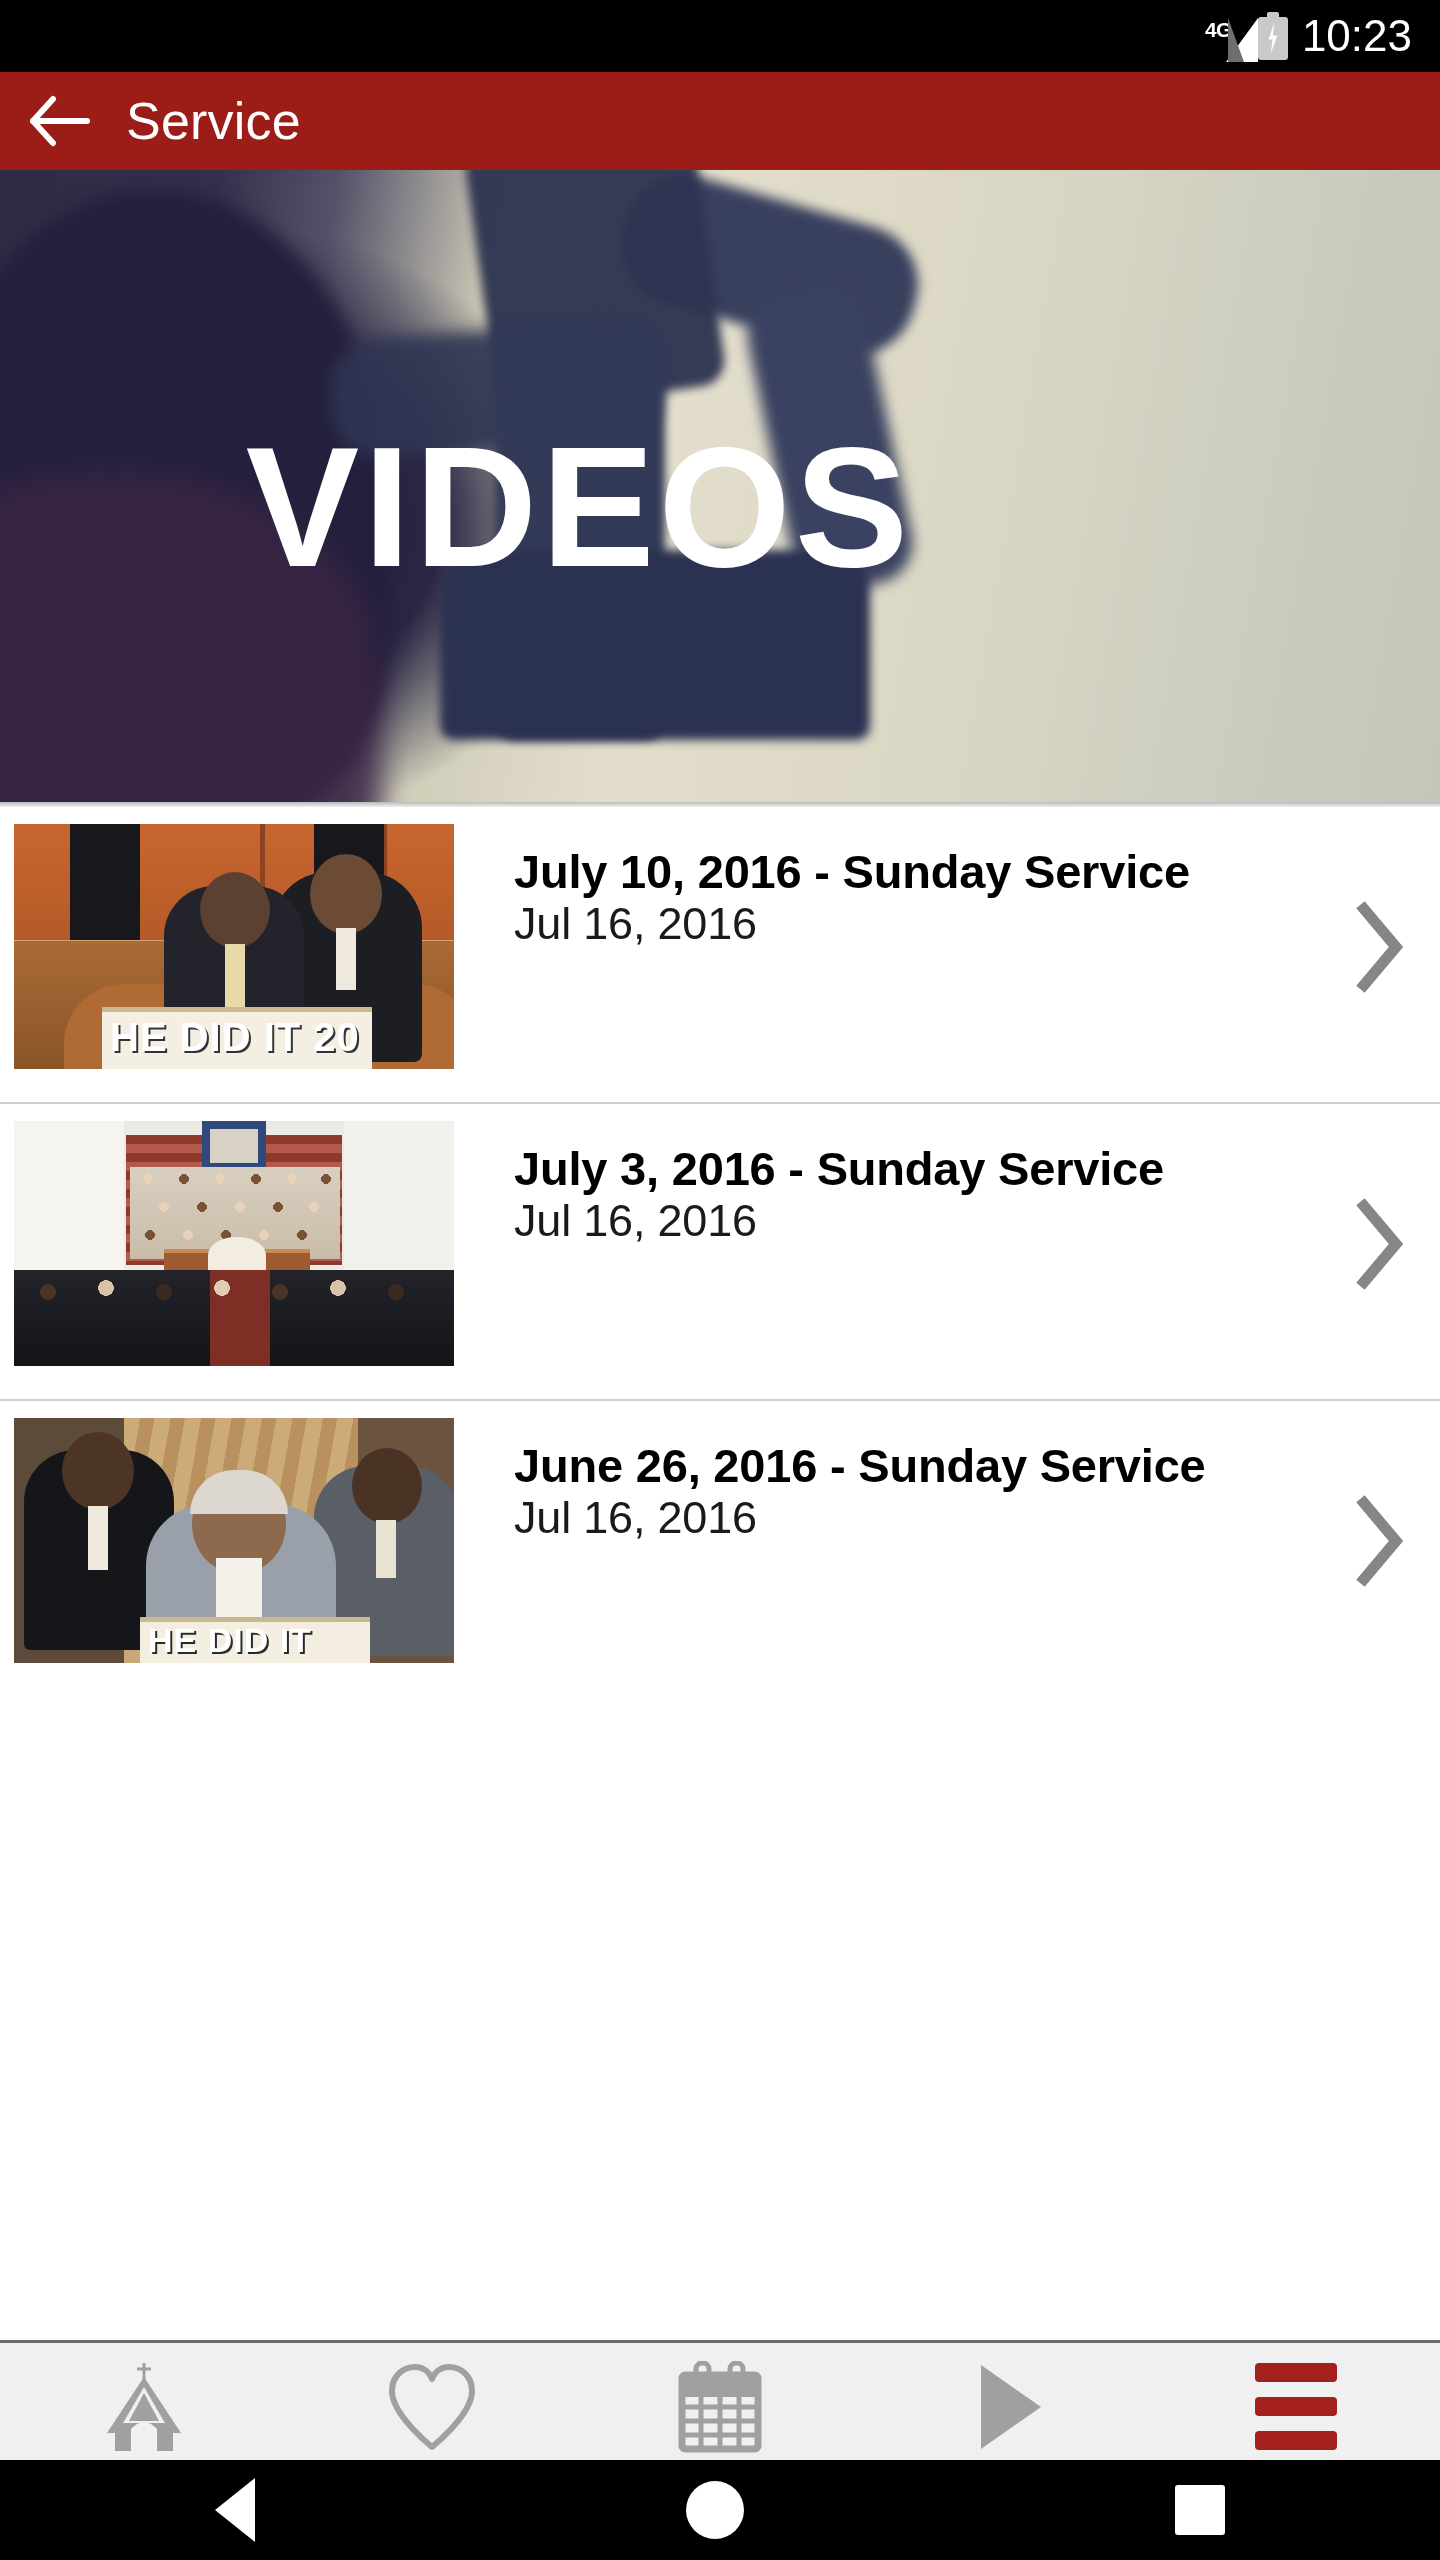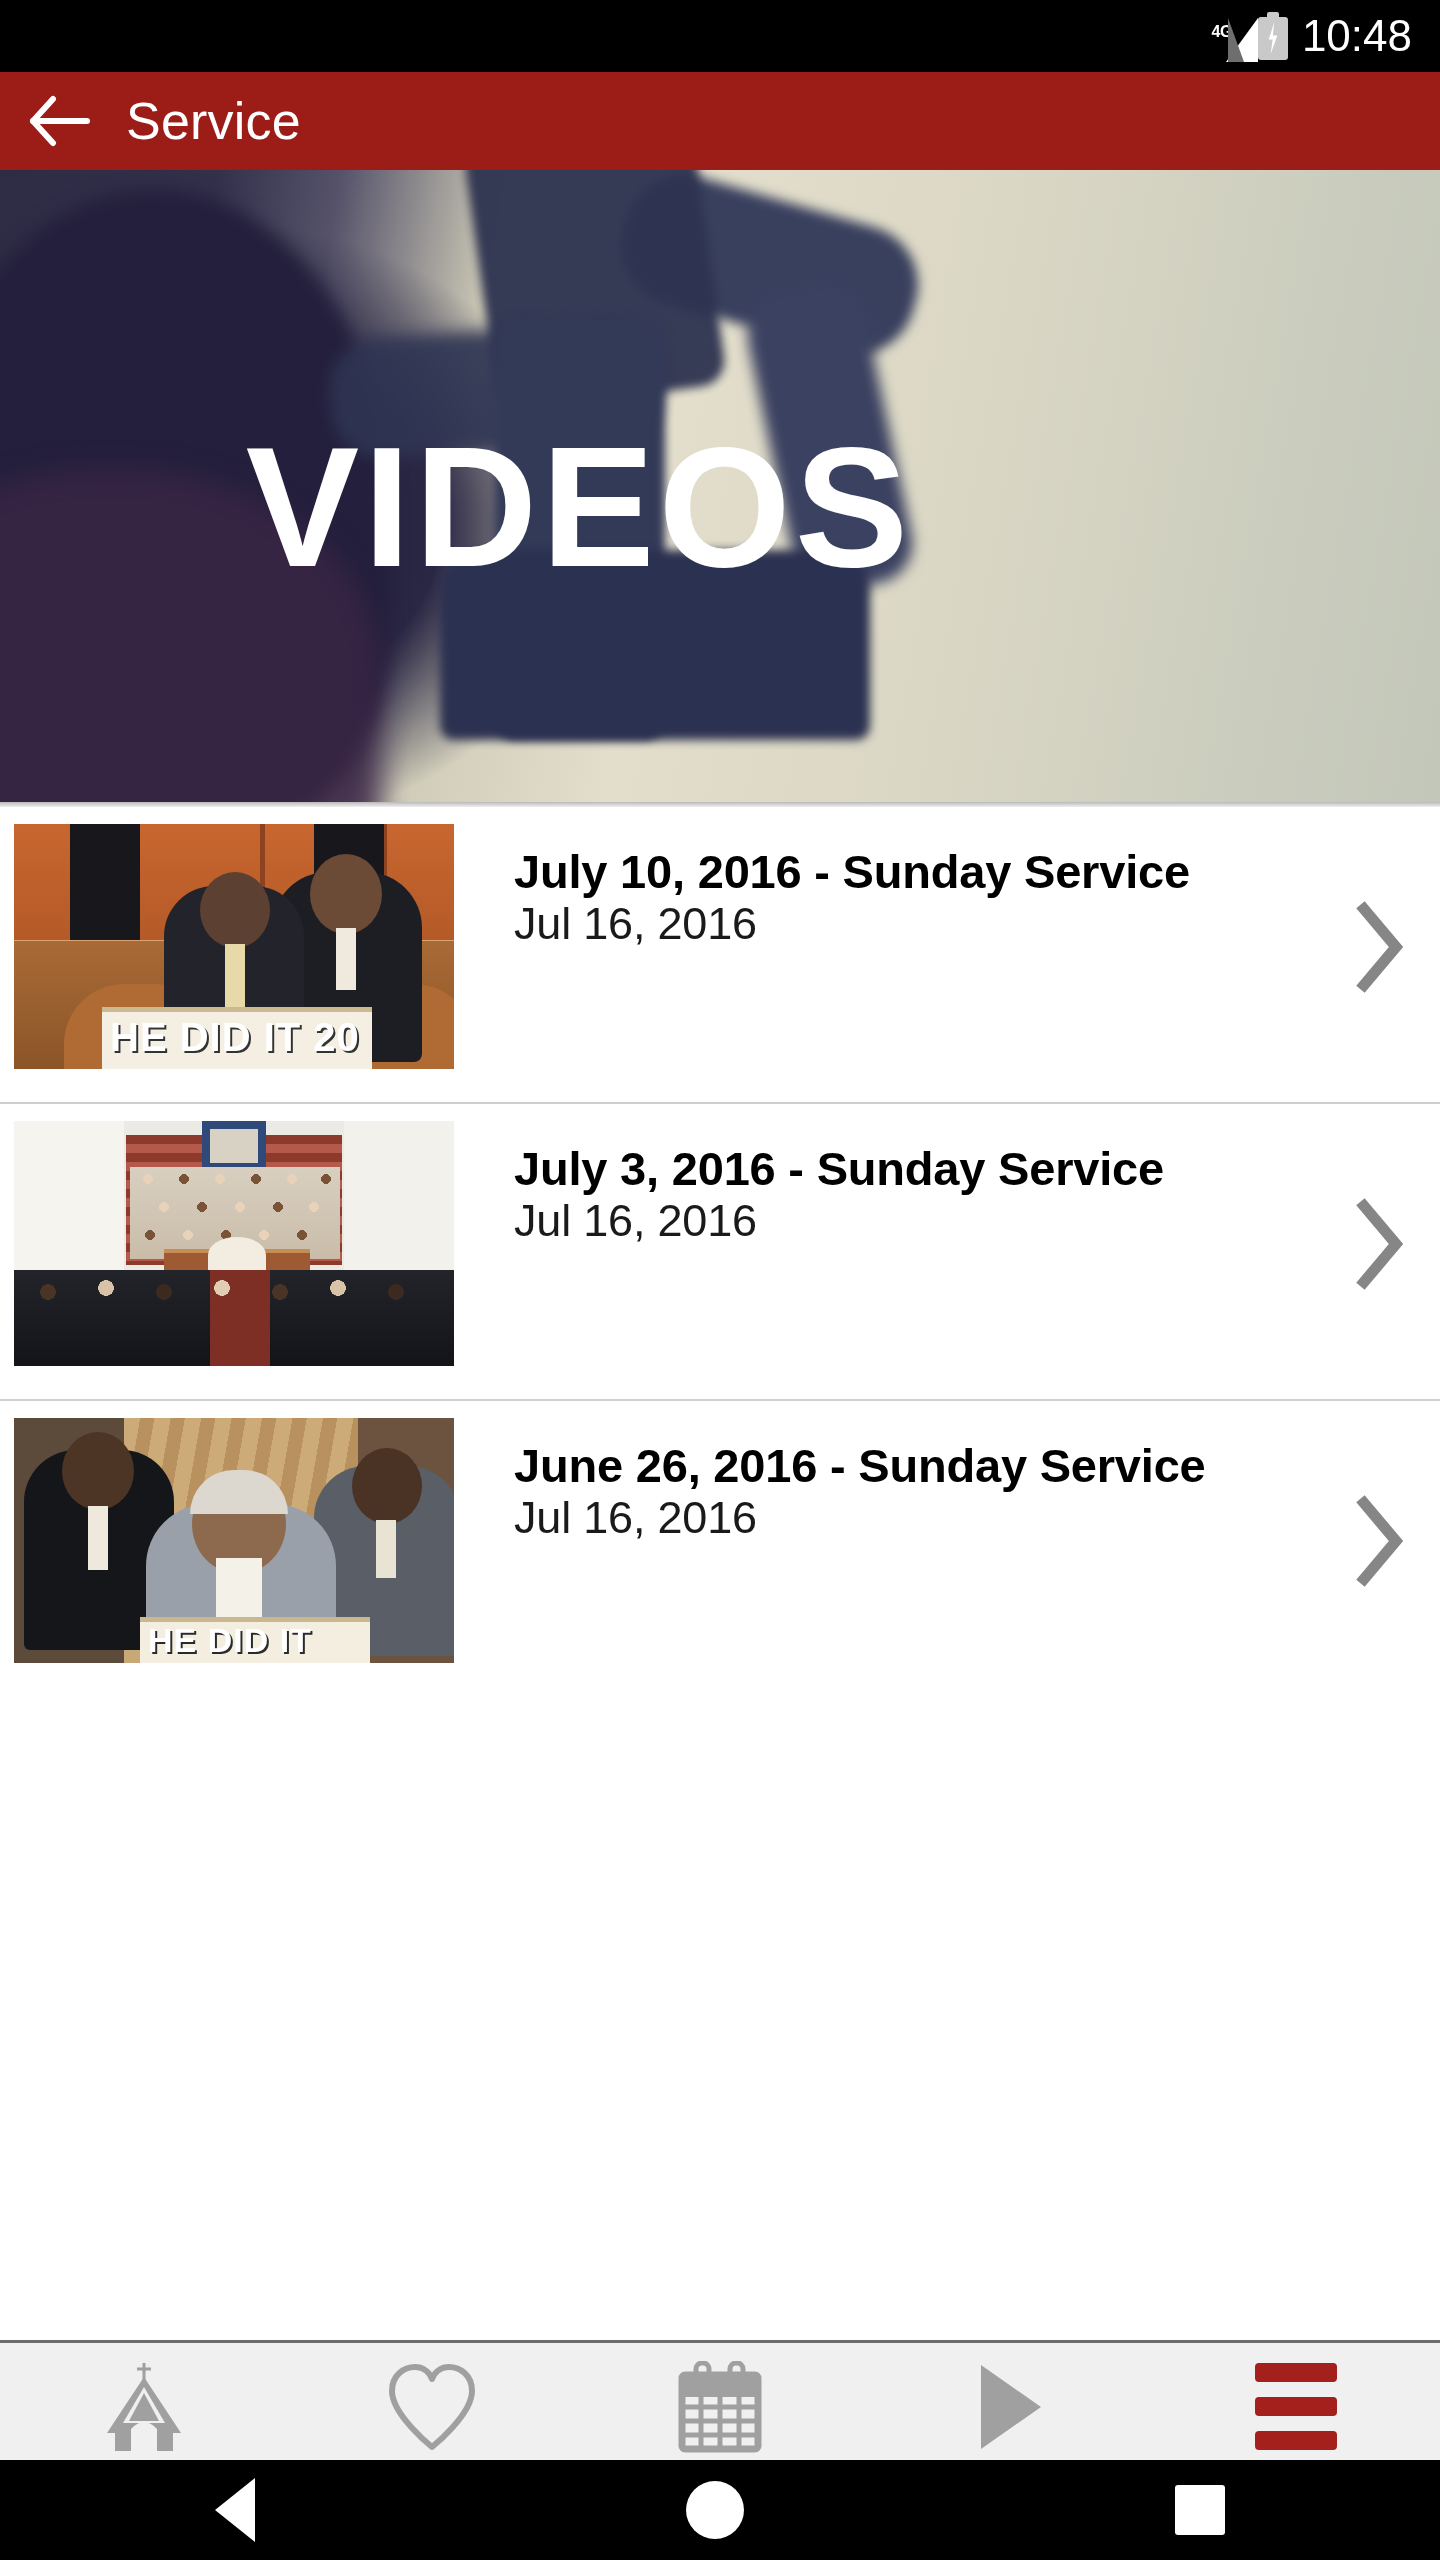--- a/index.html
+++ b/index.html
@@ -12,21 +12,21 @@
   #screen { position:relative; width:1440px; height:2560px; background:#fff; }
 
   
   .statusbar {
     position:absolute; top:0; left:0; width:1440px; height:72px;
     background:#000; display:flex; align-items:center; justify-content:flex-end;
     padding-right:28px;
   }
   .status-right { display:flex; align-items:center; gap:14px; }
   .net-group { display:flex; align-items:flex-end; position:relative; height:52px; }
-  .net-label { color:#fff; font-size:16px; font-weight:700; line-height:1;
+  .net-label { color:#fff; font-size:21px; font-weight:700; line-height:1;
                position:relative; top:-22px; left:4px; letter-spacing:-0.5px;margin-left:21px; }
   .sig-tri {
     width:0; height:0; border-style:solid;
     border-width:0 0 44px 32px; border-color:transparent transparent #fff transparent;
     margin-left:-2px;
   }
   .sig-dim {
     width:0; height:0; border-style:solid;
     border-width:44px 0 0 16px; border-color:transparent transparent transparent #6e6e6e;
     margin-left:-30px; position:relative; top:0;
@@ -283,21 +283,21 @@
       <div class="net-group">
         <span class="net-label">4G</span>
         <span class="sig-tri"></span>
         <span class="sig-dim"></span>
       </div>
       <div class="batt">
         <span class="batt-cap"></span>
         <span class="batt-body"></span>
         <span class="batt-bolt"></span>
       </div>
-      <div class="clock">10:48</div>
+      <div class="clock">10:23</div>
     </div>
   </div>
 
   <div class="appbar">
     <div class="back-btn">
       <svg class="back-arrow" width="62" height="52" viewBox="0 0 62 52">
         <path d="M24 4 L4 26 L24 48" stroke="#ffffff" stroke-width="6" fill="none" stroke-linecap="round" stroke-linejoin="round"></path>
         <line x1="4" y1="26" x2="58" y2="26" stroke="#ffffff" stroke-width="6" stroke-linecap="round"></line>
       </svg>
     </div>

